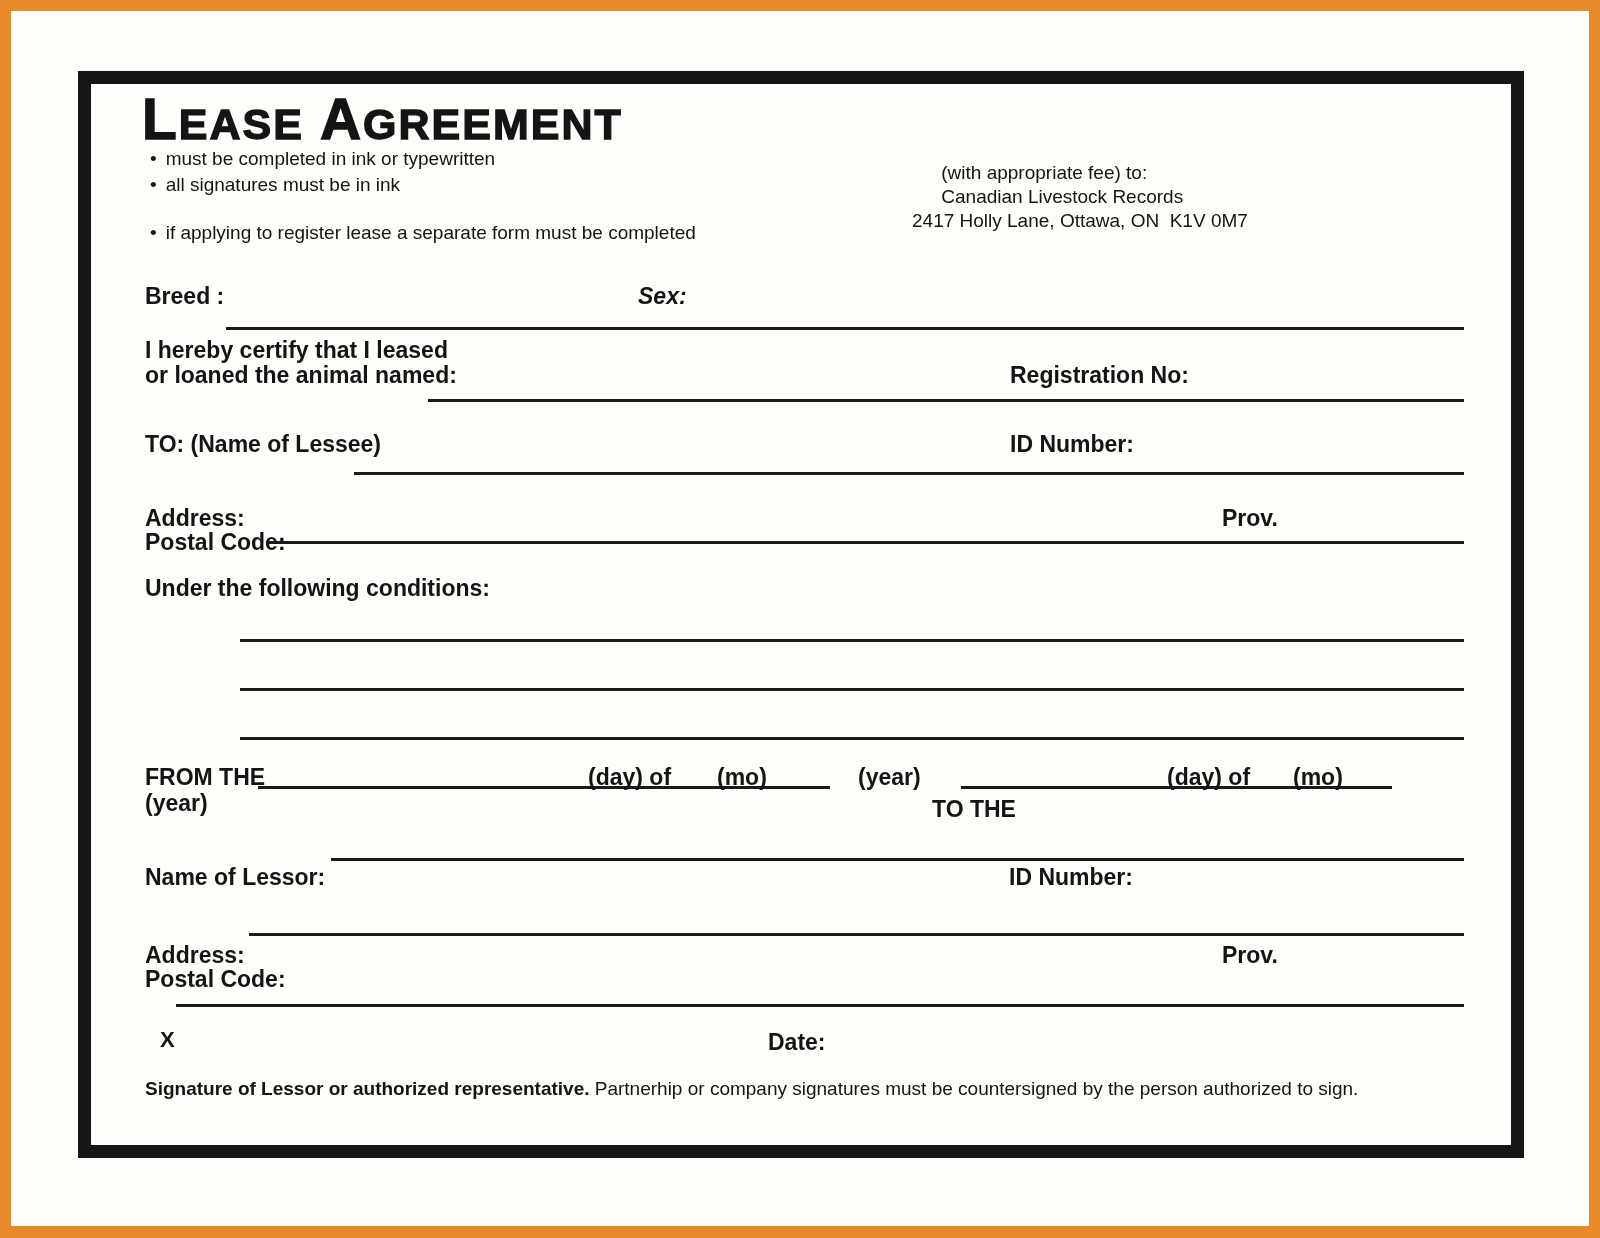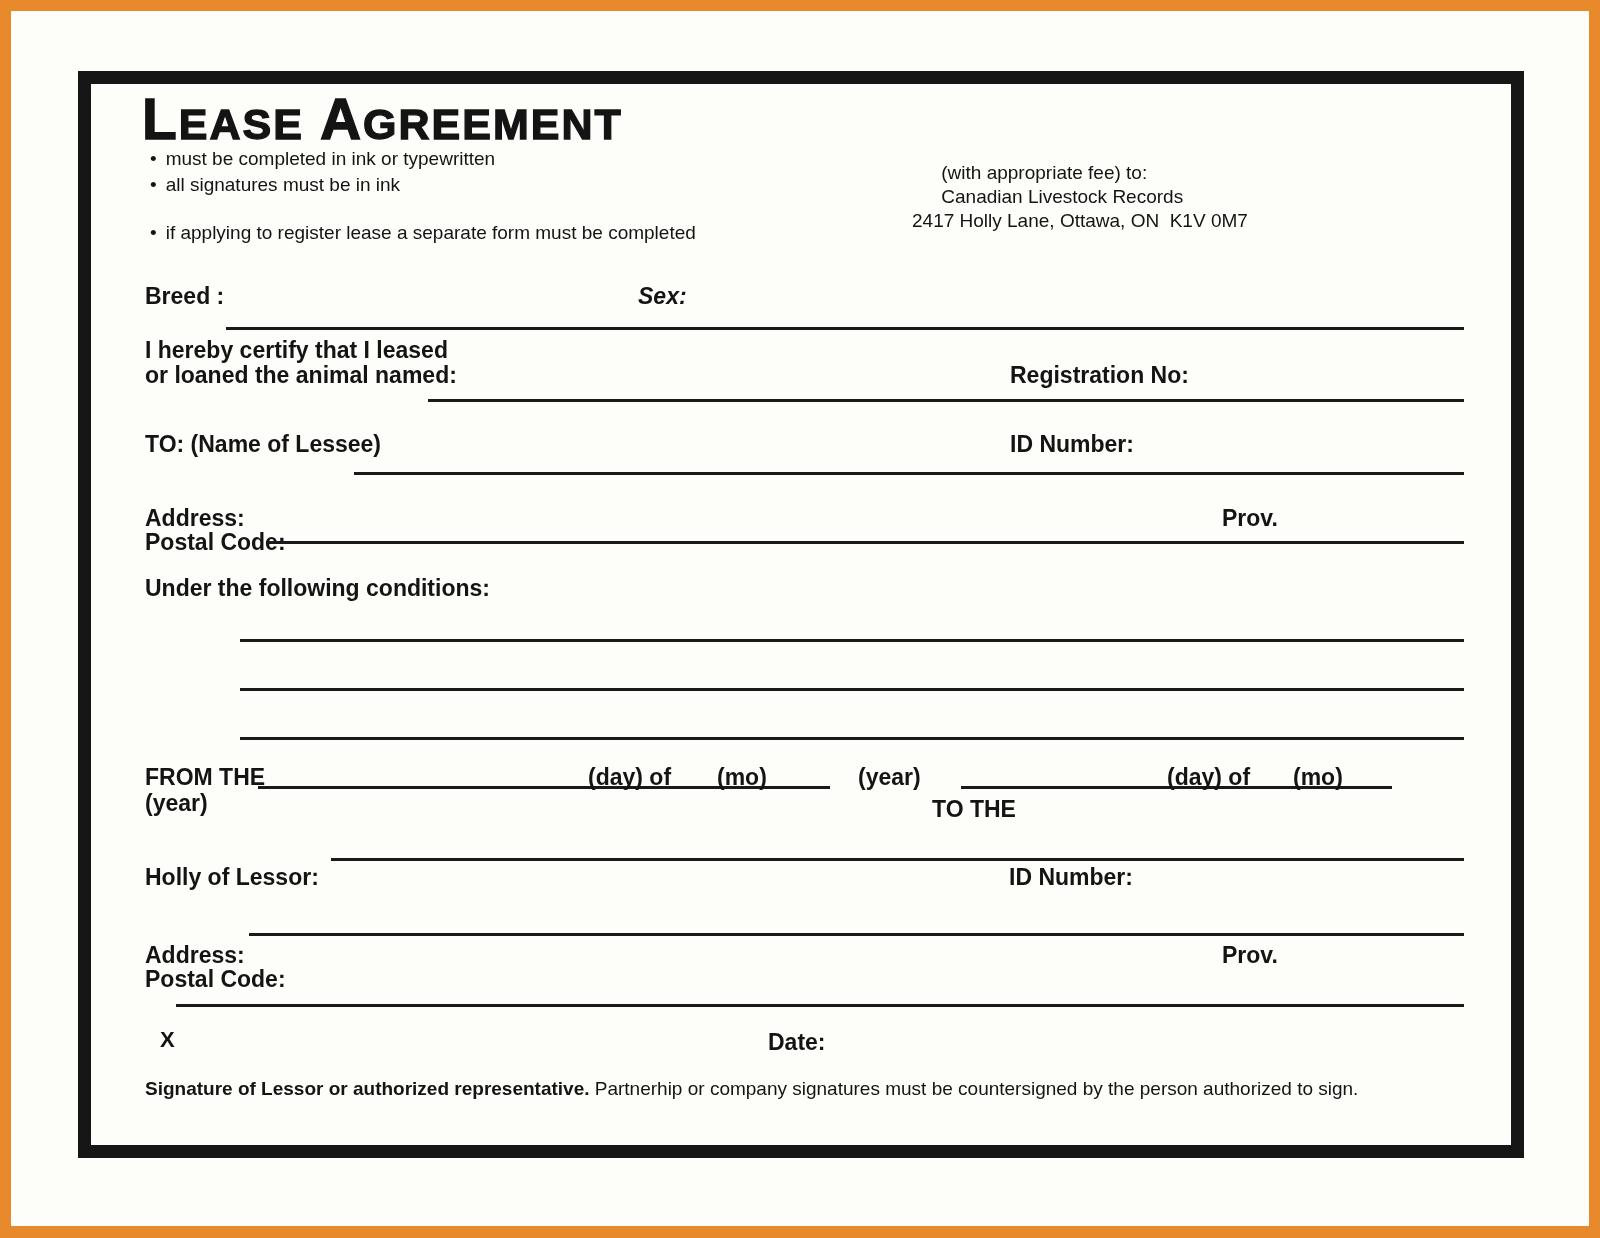--- a/index.html
+++ b/index.html
@@ -105,21 +105,21 @@
   <div class="lbl" style="left:588px; top:764px;">(day) of</div>
   <div class="lbl" style="left:717px; top:764px;">(mo)</div>
   <div class="lbl" style="left:858px; top:764px;">(year)</div>
   <div class="lbl" style="left:932px; top:764px;margin-top:32px;">TO THE</div>
   <div class="hline" style="left:961px; top:786px; width:431px;"></div>
   <div class="lbl" style="left:1167px; top:764px;">(day) of</div>
   <div class="lbl" style="left:1293px; top:764px;">(mo)</div>
   <div class="lbl" style="left:145px; top:790px;">(year)</div>
 
   <div class="hline" style="left:331px; top:858px; width:1133px;"></div>
-  <div class="lbl" style="left:145px; top:864px;">Holly of Lessor:</div>
+  <div class="lbl" style="left:145px; top:864px;">Name of Lessor:</div>
   <div class="lbl" style="left:1009px; top:864px;">ID Number:</div>
 
   <div class="hline" style="left:249px; top:933px; width:1215px;"></div>
   <div class="lbl" style="left:145px; top:942px;">Address:</div>
   <div class="lbl" style="left:1222px; top:942px;">Prov.</div>
   <div class="lbl" style="left:145px; top:966px;">Postal Code:</div>
 
   <div class="hline" style="left:176px; top:1004px; width:1288px;"></div>
   <div class="lbl xmark" style="left:160px; top:1027px;">X</div>
   <div class="lbl" style="left:768px; top:1029px;">Date:</div>

